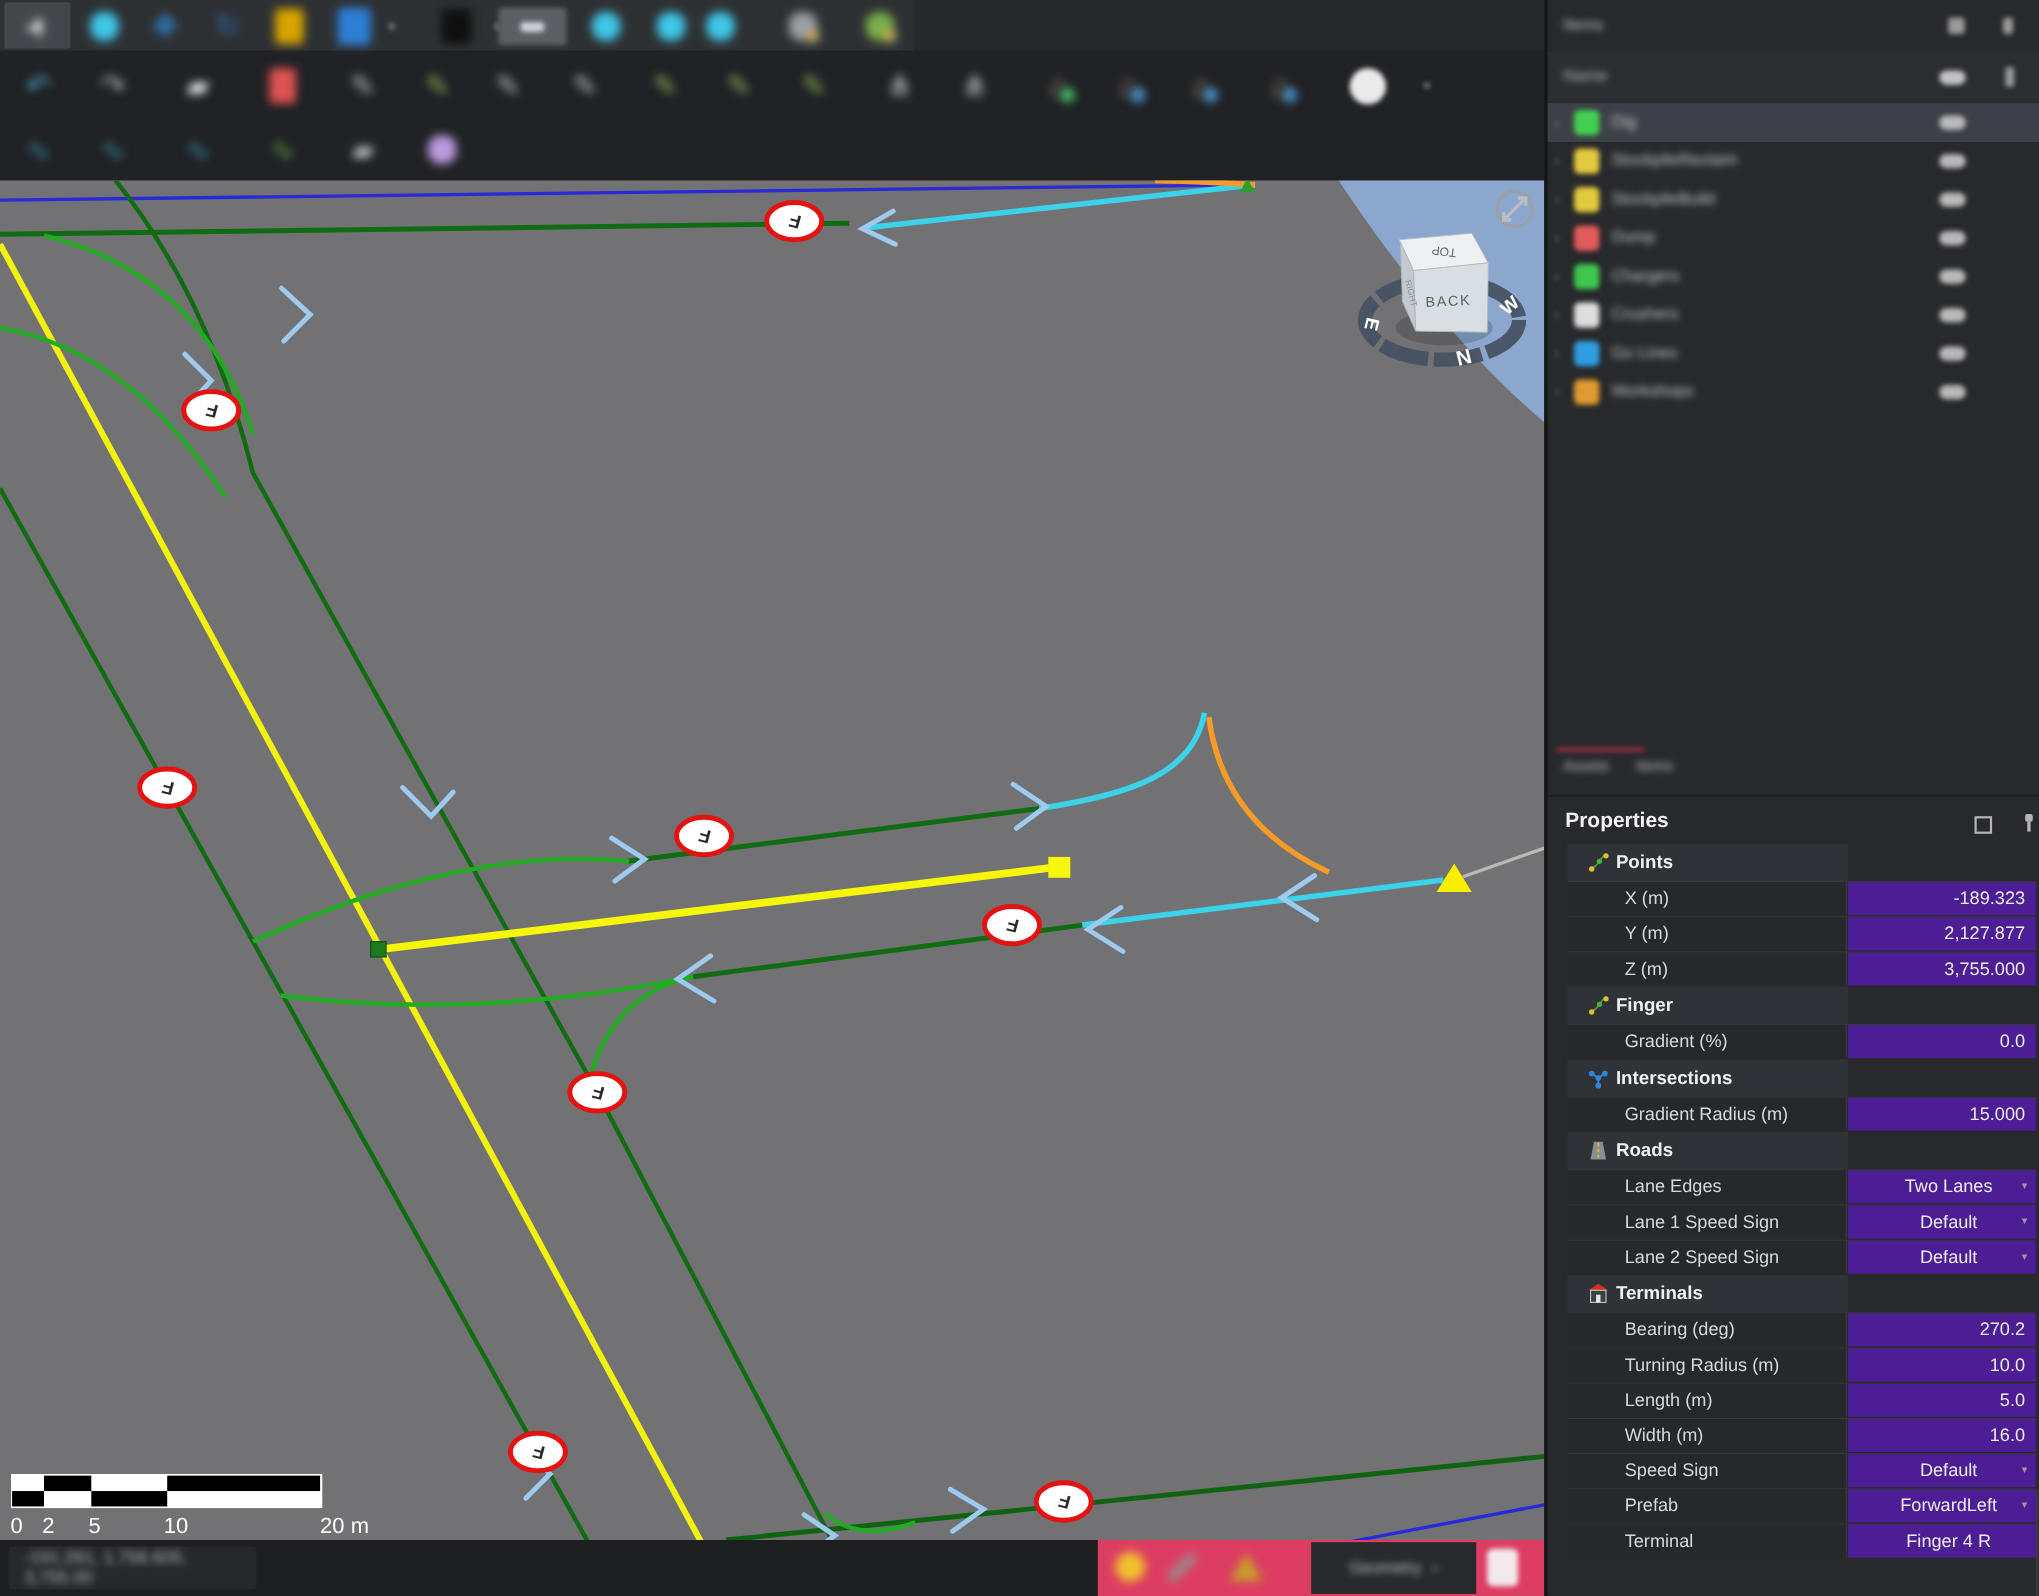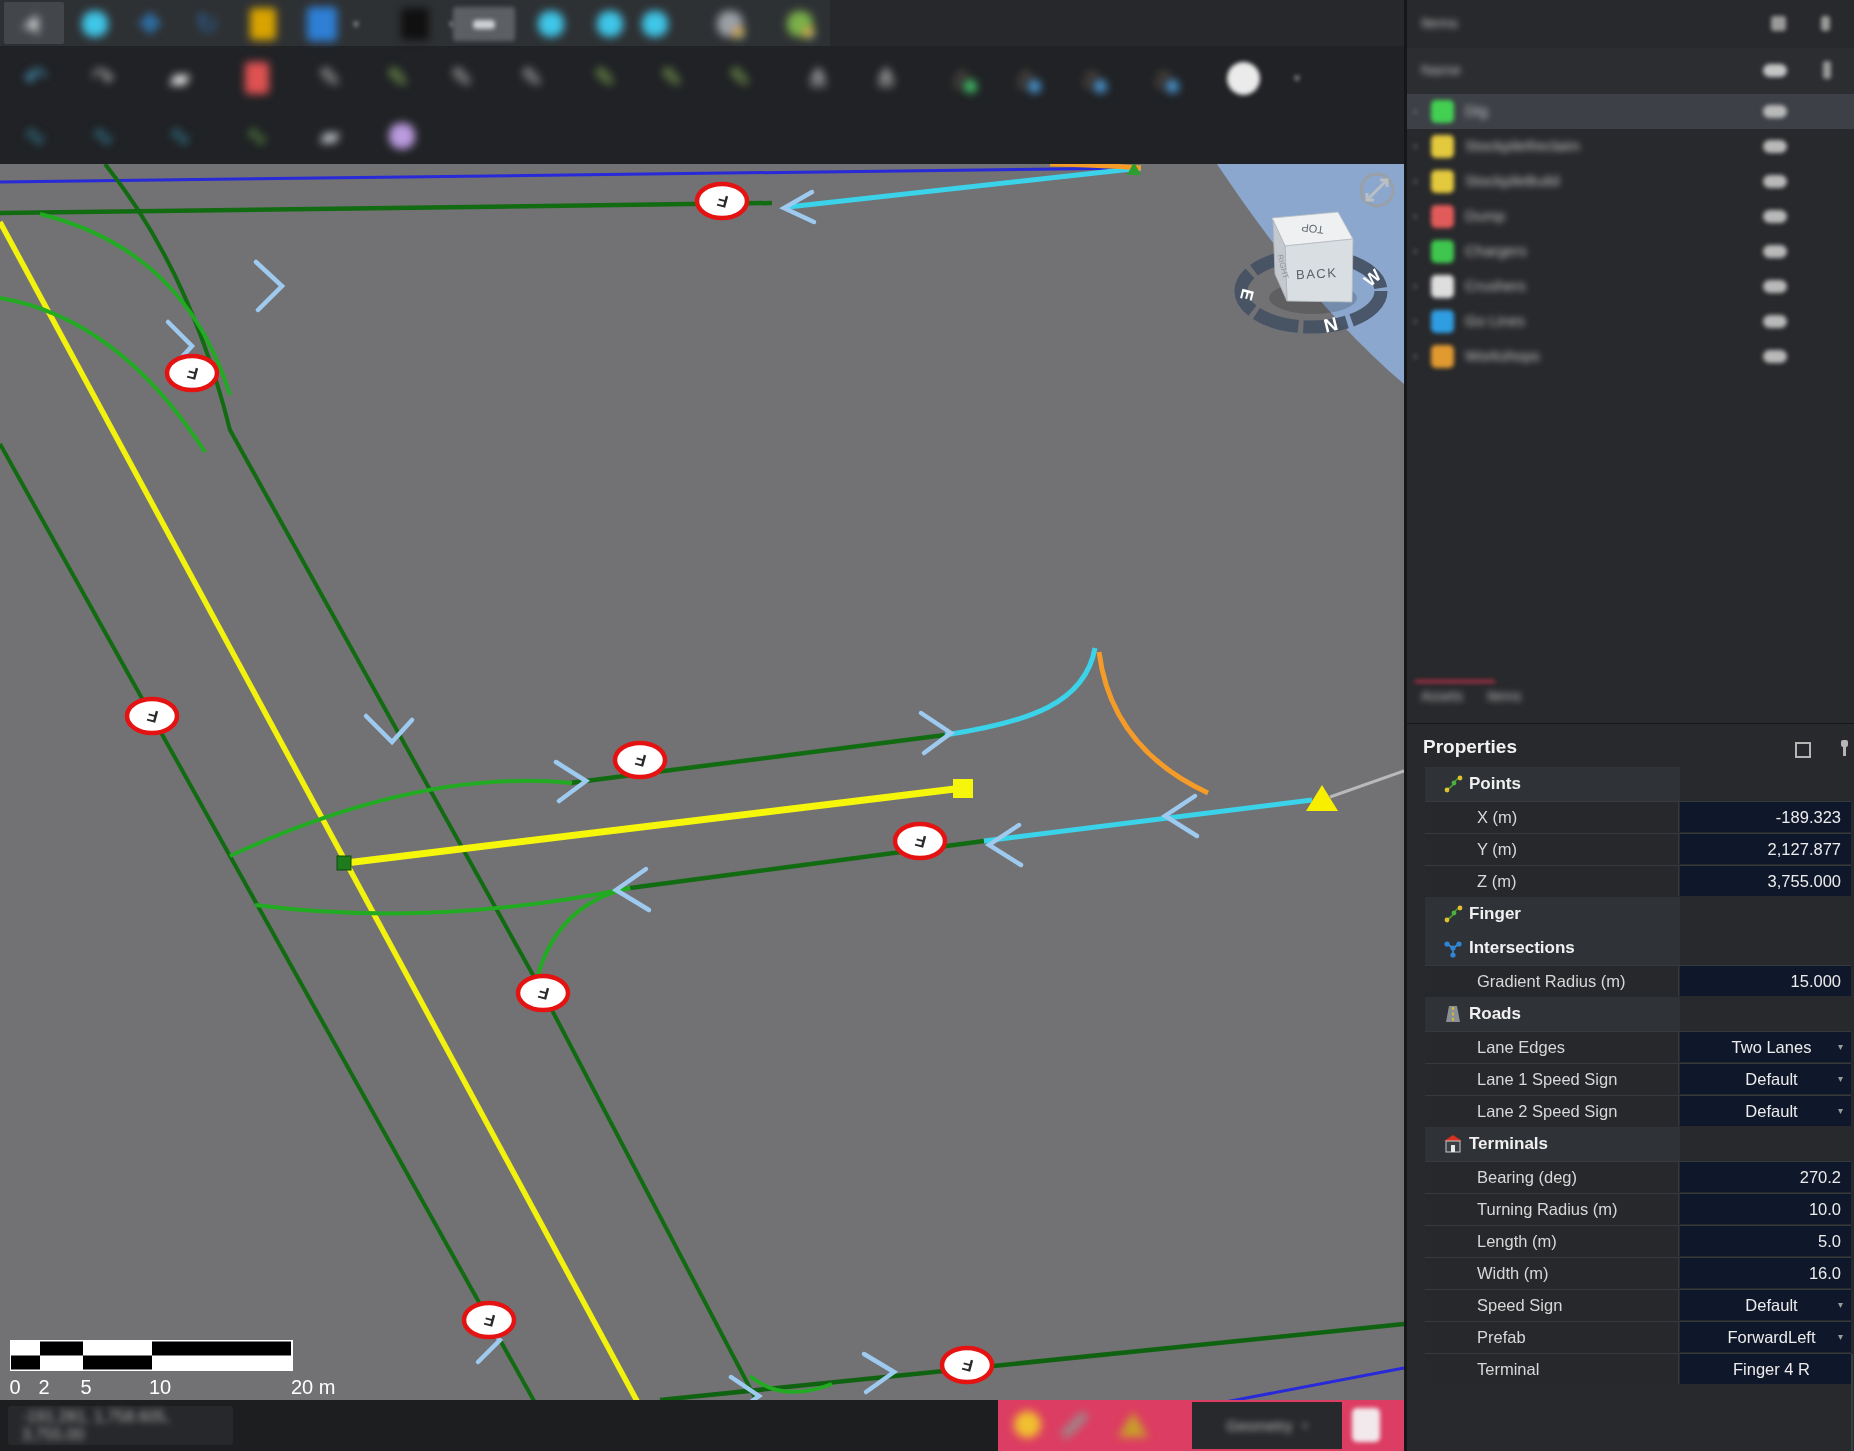--- a/index.html
+++ b/index.html
@@ -50,21 +50,21 @@
   #pin-icon::after{content:"";position:absolute;left:2px;top:7px;width:3px;height:9px;background:#b5b5b5;}
   #props-body{position:absolute;left:18px;top:43px;width:426px;}
   .sec-hdr{position:relative;width:426px;height:34px;}
   .sec-hdr .lft{position:absolute;left:0;top:0;width:255px;height:34px;background:#2f3236;}
   .sec-hdr .rgt{position:absolute;left:255px;top:0;width:171px;height:34px;background:#27292d;}
   .sec-hdr .nm{position:absolute;left:44px;top:7px;color:#f0f0f0;font-size:17px;font-weight:bold;}
   .sec-hdr svg{position:absolute;left:18px;top:7px;}
   .prow{position:relative;width:426px;height:31px;border-top:1px solid #36393d;}
   .prow .lbl{position:absolute;left:0;top:0;width:254px;height:30px;background:#26282b;color:#d8d8d8;
              font-size:16.5px;line-height:30px;padding-left:52px;box-sizing:border-box;border-right:1px solid #36393d;}
-  .prow .val{position:absolute;left:255px;top:0;width:171px;height:30px;background:#0f172a;color:#ececec;
+  .prow .val{position:absolute;left:255px;top:0;width:171px;height:30px;background:#4c1d95;color:#ececec;
              font-size:16.5px;line-height:30px;box-sizing:border-box;}
   .prow .val.num{text-align:right;padding-right:10px;}
   .prow .val.dd{text-align:center;padding-left:12px;}
   .ddarrow{position:absolute;right:8px;top:0;color:#9a9a9a;font-size:10px;line-height:30px;}
   #props-scroll{position:absolute;left:444px;top:630px;width:2px;height:780px;background:#3a3d40;}
 </style>
 </head>
 <body>
 
 <div id="toolbar" class="abs">
@@ -383,20 +383,24 @@
           <div class="lft"></div>
           <div class="rgt"></div>
           <svg width="20" height="20">
             <path d="M3,16 Q8,14 11,9 T18,3" stroke="#4a9a30" stroke-width="1.6" fill="none"></path>
             <circle cx="4" cy="16" r="2.4" fill="#e0c030"></circle>
             <circle cx="11" cy="9" r="2.4" fill="#4ab040"></circle>
             <circle cx="17" cy="4" r="2.4" fill="#e0c030"></circle>
           </svg>
           <span class="nm">Finger</span>
         </div>
+        <div class="prow">
+          <div class="lbl">Gradient (%)</div>
+          <div class="val num">0.0</div>
+        </div>
         <div class="sec-hdr">
           <div class="lft"></div>
           <div class="rgt"></div>
           <svg width="20" height="20">
             <line x1="10" y1="10" x2="4" y2="6" stroke="#3a8fd8" stroke-width="1.6"></line>
             <line x1="10" y1="10" x2="16" y2="6" stroke="#3a8fd8" stroke-width="1.6"></line>
             <line x1="10" y1="10" x2="10" y2="17" stroke="#3a8fd8" stroke-width="1.6"></line>
             <circle cx="4" cy="6" r="2.6" fill="#2f86d6"></circle>
             <circle cx="16" cy="6" r="2.6" fill="#2f86d6"></circle>
             <circle cx="10" cy="10" r="2.6" fill="#2f86d6"></circle>

